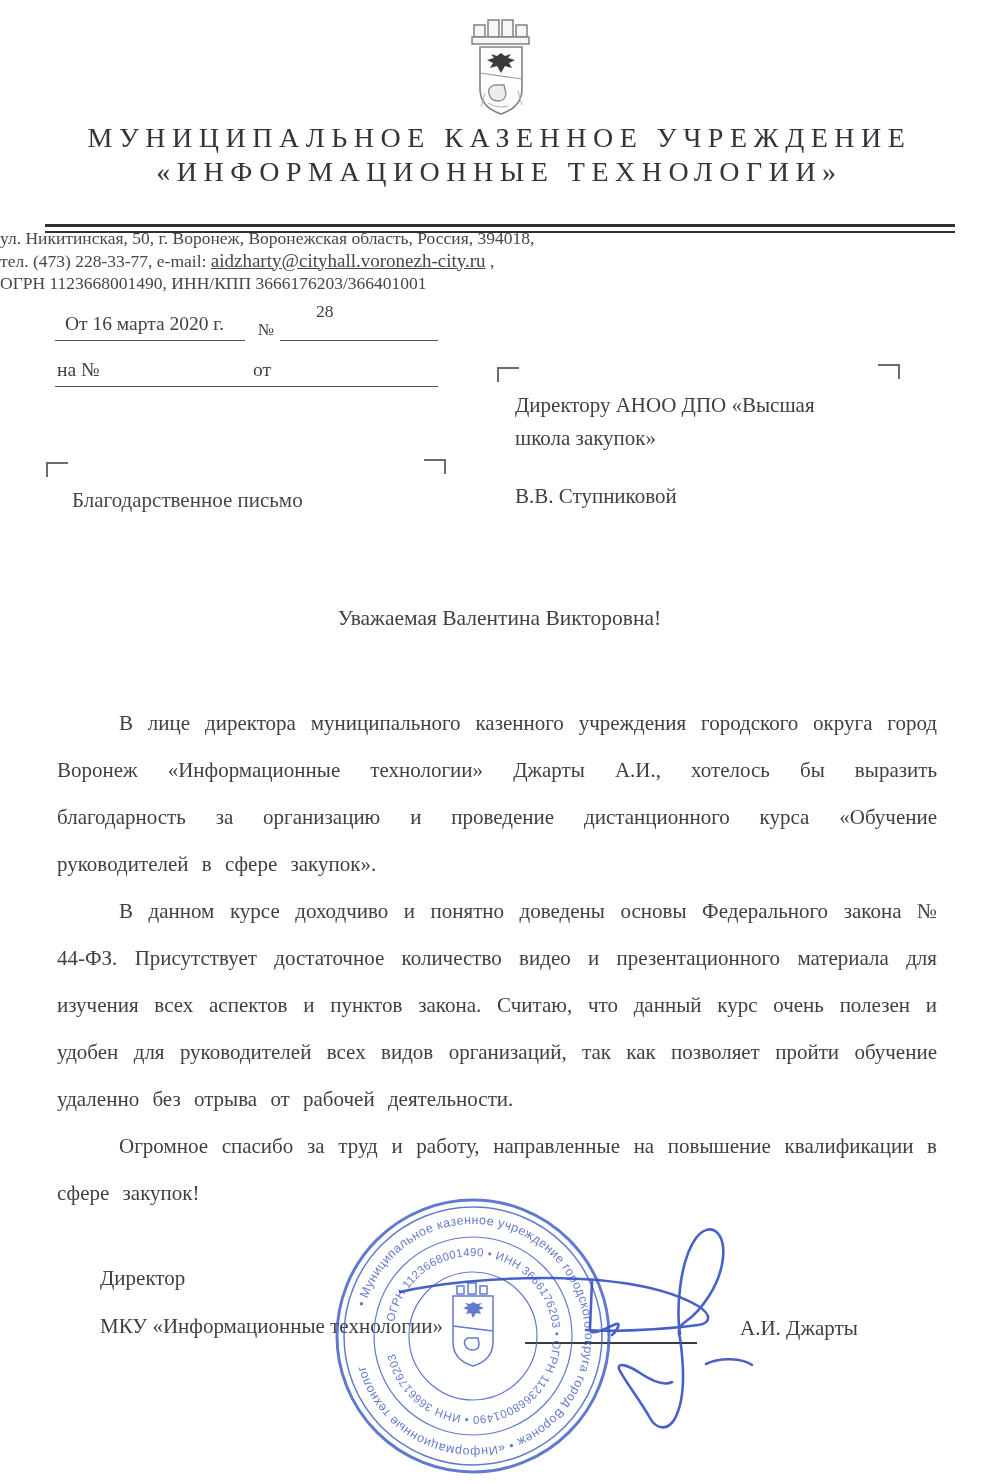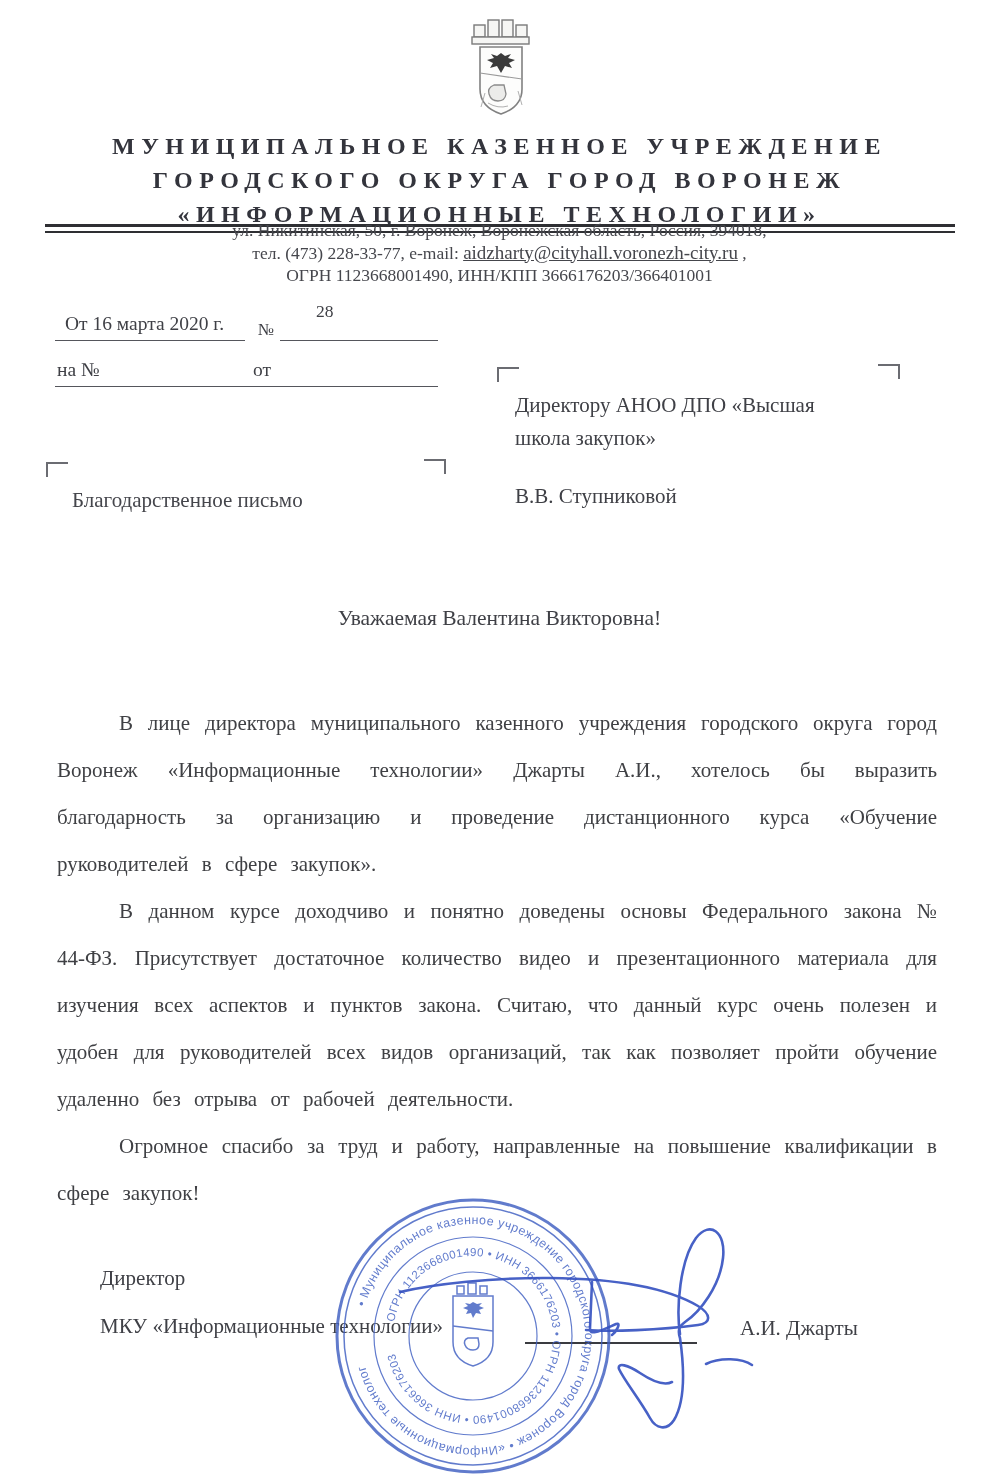--- a/index.html
+++ b/index.html
@@ -8,32 +8,31 @@
     width:999px;height:1484px;
     background:#ffffff;
     font-family:"Liberation Serif", serif;
     color:#3c3d42;
     overflow:hidden;
   }
   
   .emblem{position:absolute;left:452px;top:10px;width:96px;height:108px;}
   .org-name{
     position:absolute;left:0;top:121px;width:100%;
-    text-align:center;font-weight:bold;
-    font-size:24px;line-height:34px;letter-spacing:6.5px;
+    text-align:center;font-weight:normal;
+    font-size:28px;line-height:34px;letter-spacing:6.5px;
     color:#33343c;
-    margin-top:8px;
   }
   .rule-double{
     position:absolute;left:45px;top:224px;width:910px;height:4px;
     border-top:3px solid #2e2f33;border-bottom:2px solid #2e2f33;
   }
   .address-block{
-    position:absolute;left:0;top:219px;width:100%;
-    text-align:center;font-size:17.5px;line-height:22.5px;color:#45464c;
+    position:absolute;left:0;top:227px;width:100%;
+    text-align:left;font-size:17.5px;line-height:22.5px;color:#45464c;
   }
   .email-link{font-size:19px;text-decoration:underline;color:#45464c;}
   
   .ref{position:absolute;font-size:19.5px;color:#3f4046;text-align:center;}
   .u-line{position:absolute;border-bottom:1.6px solid #55565c;}
   .num-sign{font-size:17px;}
   
   .bracket{position:absolute;width:20px;height:13px;border-top:2px solid #6b6c72;}
   .bracket.bl{border-left:2px solid #6b6c72;}
   .bracket.br{border-right:2px solid #6b6c72;}
@@ -75,21 +74,20 @@
     </g>
     <path d="M28,36 H70 V78 Q70,96 49,103 Q28,96 28,78 Z" fill="#fdfdfc" stroke="#818181" stroke-width="1.6"></path>
     <path d="M49,42 l-4,3 -6,-2 3,4 -7,2 6,3 -3,5 7,-2 4,7 4,-7 7,2 -3,-5 6,-3 -7,-2 3,-4 -6,2 Z" fill="#3b3b3b"></path>
     <path d="M28,62 L70,68" stroke="#9a9a9a" stroke-width="1.2" fill="none"></path>
     <path d="M42,74 q-7,3 -5,9 q2,7 9,7 q7,0 8,-7 l-2,-9 Z" fill="#ececea" stroke="#8a8a8a" stroke-width="1.3"></path>
     <path d="M36,92 q10,6 20,3 M33,82 l-4,14 M66,80 l4,14" stroke="#b0b0b0" stroke-width="1" fill="none"></path>
   </svg>
 
   <div class="org-name">
     <div>МУНИЦИПАЛЬНОЕ КАЗЕННОЕ УЧРЕЖДЕНИЕ</div>
-    <div>ГОРОДСКОГО ОКРУГА ГОРОД ВОРОНЕЖ</div>
     <div>«ИНФОРМАЦИОННЫЕ ТЕХНОЛОГИИ»</div>
   </div>
 
   <div class="rule-double"></div>
 
   <div class="address-block">
     <div>ул. Никитинская, 50, г. Воронеж, Воронежская область, Россия, 394018,</div>
     <div><span>тел. (473) 228-33-77, e-mail: </span><span class="email-link">aidzharty@cityhall.voronezh-city.ru</span><span> ,</span></div>
     <div>ОГРН 1123668001490, ИНН/КПП 3666176203/366401001</div>
   </div>

